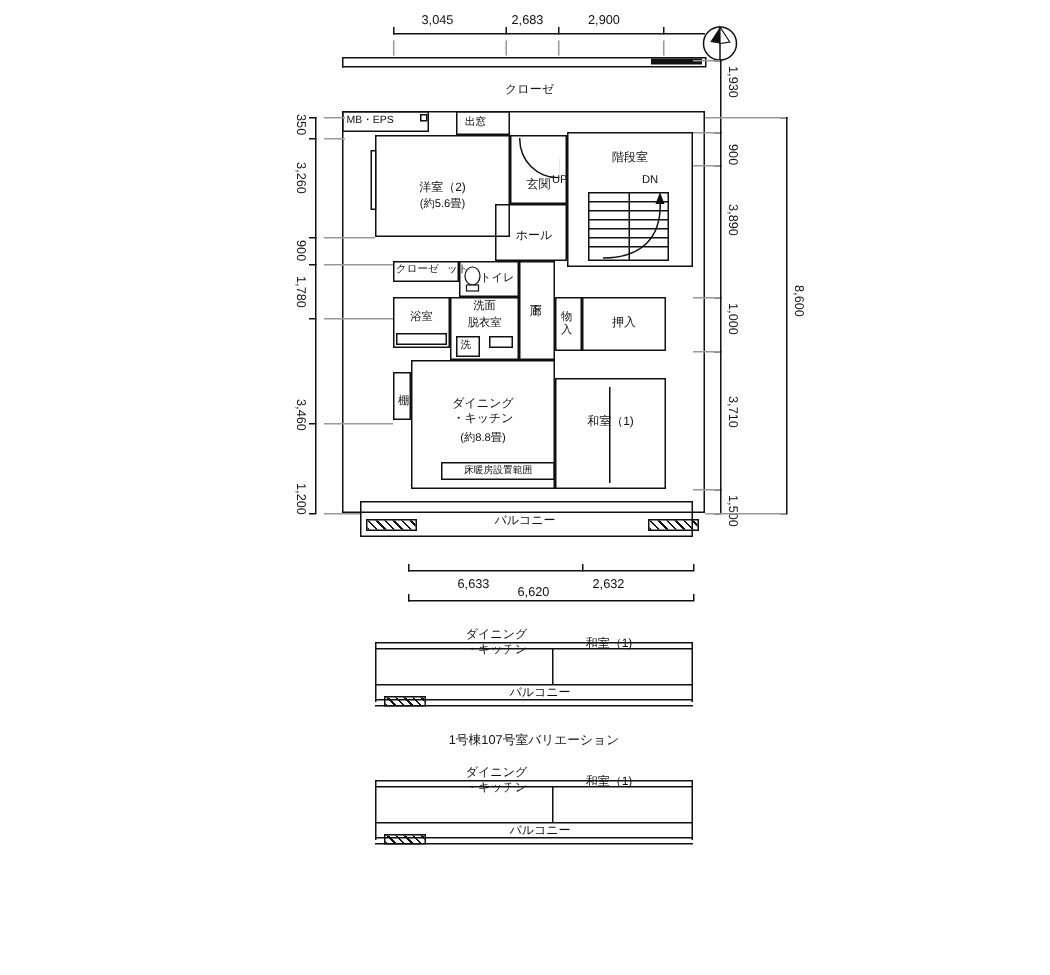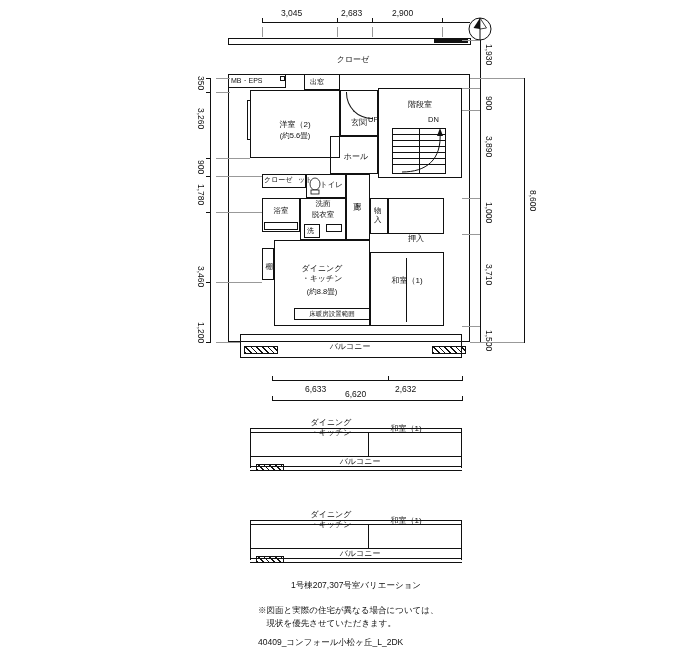--- a/index.html
+++ b/index.html
@@ -137,21 +137,21 @@
   <div class="abs" style="left:264px;top:222px;width:34px;height:8px;border:1px solid #111;box-sizing:border-box;"></div>
 
   <div class="wall" style="left:346px;top:174px;width:24px;height:66px;"></div>
   <div class="vtxt abs" style="left:352px;top:196px;font-size:8px;">廊下</div>
 
   <div class="wall" style="left:370px;top:198px;width:18px;height:36px;"></div>
   <div class="txt abs" style="left:374px;top:206px;font-size:7.5px;line-height:1.2;">物
 入</div>
 
   <div class="wall" style="left:388px;top:198px;width:56px;height:36px;"></div>
-  <div class="txt c abs" style="left:396px;top:210px;width:40px;font-size:8px;margin-top:24px;">押入</div>
+  <div class="txt c abs" style="left:396px;top:210px;width:40px;font-size:8px;">押入</div>
 
   <div class="wall" style="left:262px;top:248px;width:12px;height:32px;"></div>
   <div class="vtxt abs" style="left:264px;top:256px;font-size:7.5px;">棚</div>
 
   <div class="wall" style="left:274px;top:240px;width:96px;height:86px;"></div>
   <div class="txt c abs" style="left:278px;top:264px;width:88px;line-height:1.25;">ダイニング
 ・キッチン</div>
   <div class="txt c abs" style="left:278px;top:288px;width:88px;font-size:7.5px;">(約8.8畳)</div>
 
   <div class="wall" style="left:294px;top:308px;width:76px;height:12px;"></div>
@@ -239,35 +239,32 @@
     <div class="abs" style="left:118px;top:12px;width:1px;height:24px;background:#111;"></div>
     <div class="abs" style="left:0;top:36px;width:212px;height:1px;background:#111;"></div>
     <div class="abs" style="left:0;top:46px;width:212px;height:1px;background:#111;"></div>
     <div class="abs" style="left:0;top:50px;width:212px;height:1px;background:#111;"></div>
     <div class="abs hatch" style="left:6px;top:44px;width:28px;height:7px;border:1px solid #111;box-sizing:border-box;"></div>
     <div class="txt c abs" style="left:44px;top:-2px;width:74px;line-height:1.3;">ダイニング
 ・キッチン</div>
     <div class="txt c abs" style="left:126px;top:4px;width:60px;">和室（1)</div>
     <div class="txt c abs" style="left:60px;top:37px;width:100px;">バルコニー</div>
   </div>
+  <div class="caption" style="left:250px;top:488px;width:212px;">1号棟107号室バリエーション</div>
 
   <div class="abs" style="left:250px;top:512px;width:212px;height:60px;">
     <div class="abs" style="left:0;top:8px;width:212px;height:1px;background:#111;"></div>
     <div class="abs" style="left:0;top:12px;width:212px;height:1px;background:#111;"></div>
     <div class="abs" style="left:0;top:8px;width:1px;height:40px;background:#111;"></div>
     <div class="abs" style="left:211px;top:8px;width:1px;height:40px;background:#111;"></div>
     <div class="abs" style="left:118px;top:12px;width:1px;height:24px;background:#111;"></div>
     <div class="abs" style="left:0;top:36px;width:212px;height:1px;background:#111;"></div>
     <div class="abs" style="left:0;top:46px;width:212px;height:1px;background:#111;"></div>
     <div class="abs" style="left:0;top:50px;width:212px;height:1px;background:#111;"></div>
     <div class="abs hatch" style="left:6px;top:44px;width:28px;height:7px;border:1px solid #111;box-sizing:border-box;"></div>
     <div class="txt c abs" style="left:44px;top:-2px;width:74px;line-height:1.3;">ダイニング
 ・キッチン</div>
     <div class="txt c abs" style="left:126px;top:4px;width:60px;">和室（1)</div>
     <div class="txt c abs" style="left:60px;top:37px;width:100px;">バルコニー</div>
   </div>
-  <div class="caption" style="left:250px;top:580px;width:212px;">1号棟207,307号室バリエーション</div>
-
-  <div class="footer" style="left:258px;top:604px;">※図面と実際の住宅が異なる場合については、
-　現状を優先させていただきます。</div>
-  <div class="footer" style="left:258px;top:636px;">40409_コンフォール小松ヶ丘_L_2DK</div>
+
 
 </div>
 
 </body></html>

